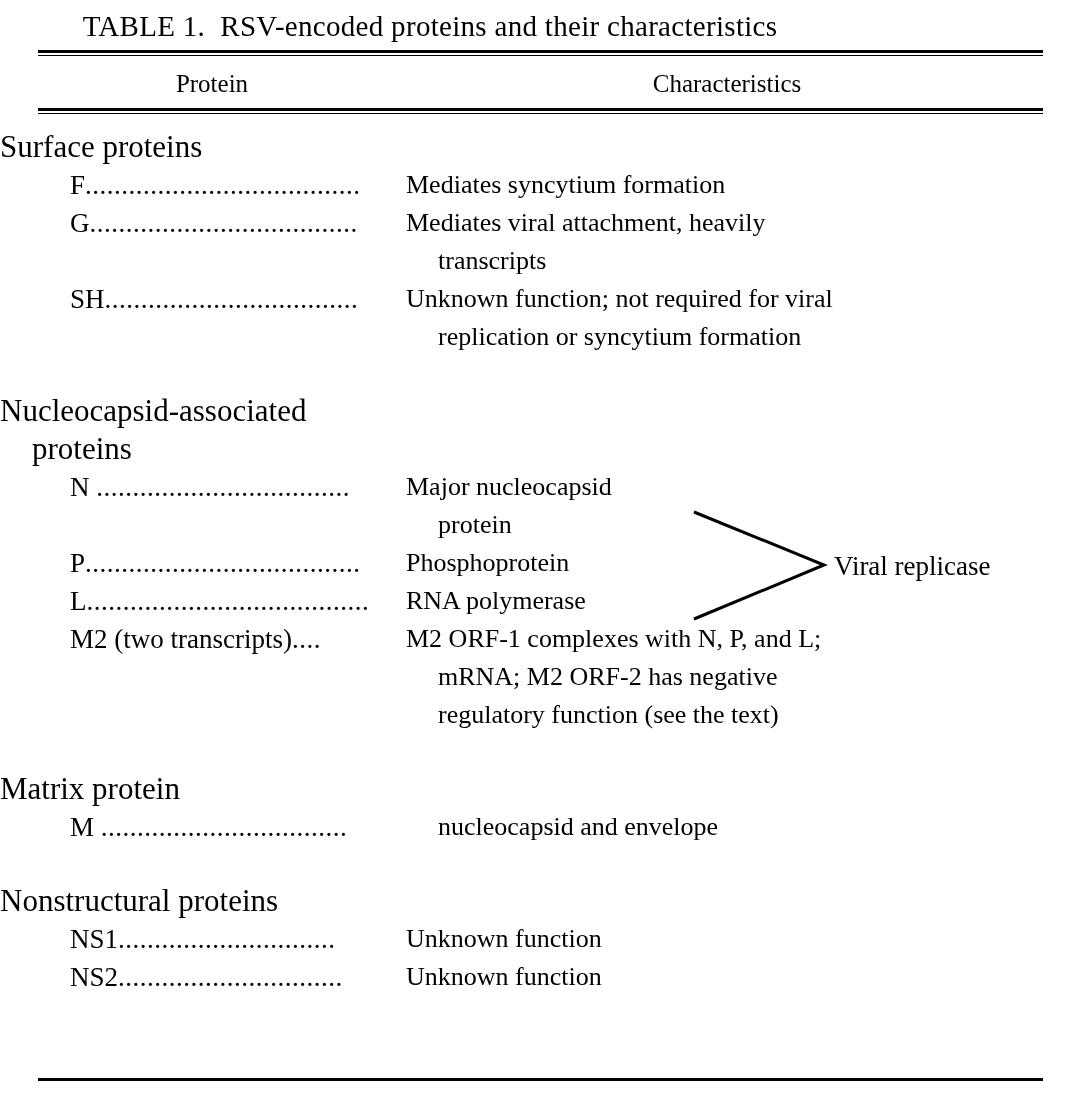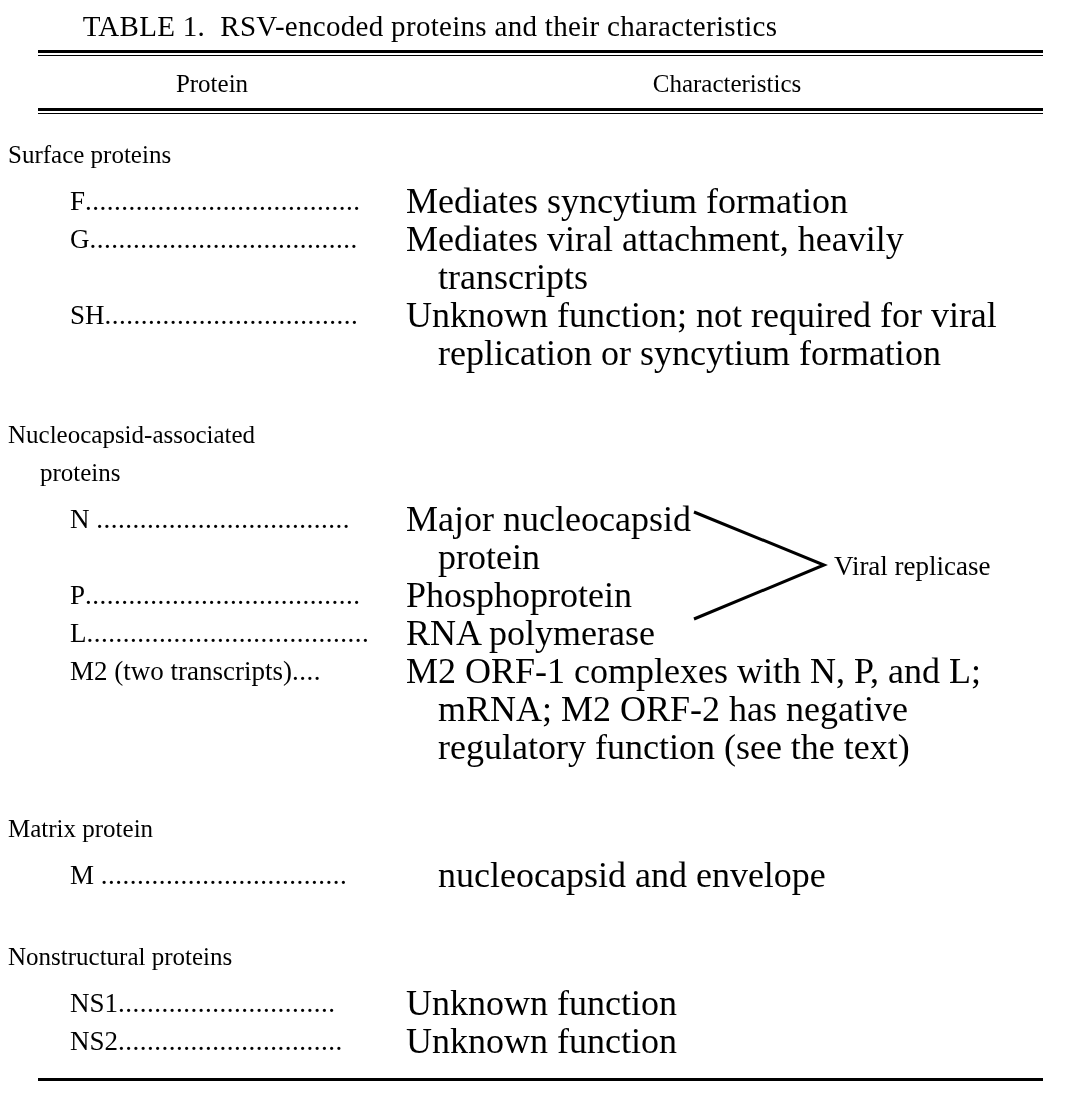--- a/index.html
+++ b/index.html
@@ -81,22 +81,22 @@
   }
 
   .section {
     position: relative;
   }
   .section-gap {
     height: 36px;
   }
 
   .section-title {
-    margin: 8px;
-    font-size: 25px;
+    margin: 0;
+    font-size: 31px;
     line-height: 38px;
     white-space: pre;
   }
   .section-title .cont {
     display: block;
     padding-left: 32px;
   }
 
   .row {
     position: relative;
@@ -116,21 +116,21 @@
   }
   .row-label .lbl { }
   .row-label .leader {
     letter-spacing: 0.5px;
   }
 
   .row-desc {
     margin: 0;
     padding-left: 406px;
     padding-right: 30px;
-    font-size: 36px;
+    font-size: 26px;
     line-height: 38px;
   }
   .row-desc .cont {
     display: block;
     padding-left: 32px;
   }
 
   
   #brace-group {
     position: absolute;

